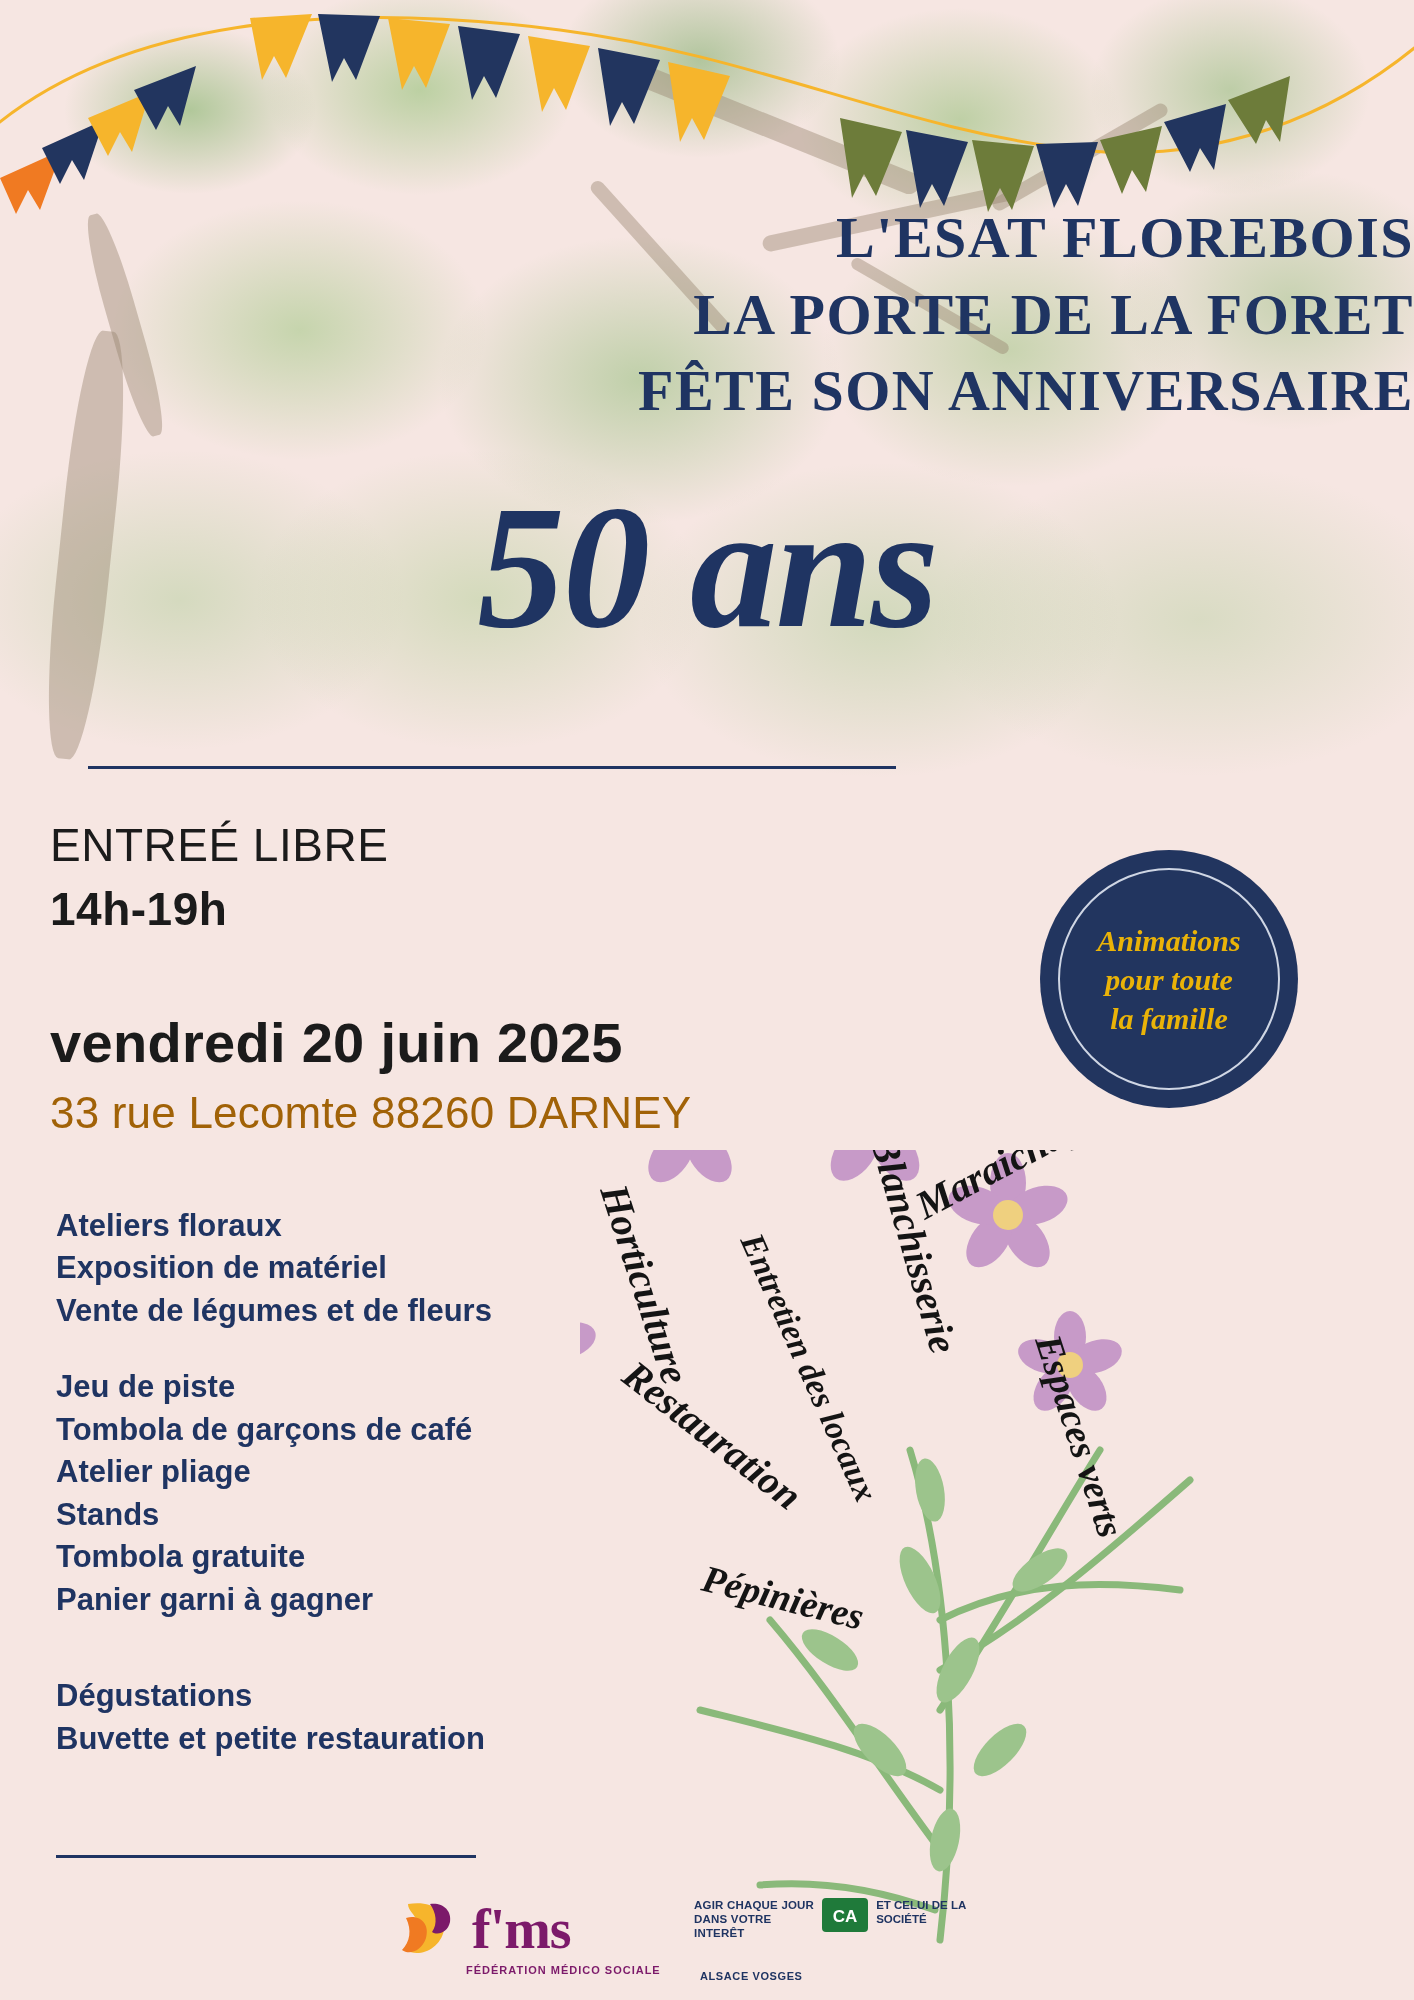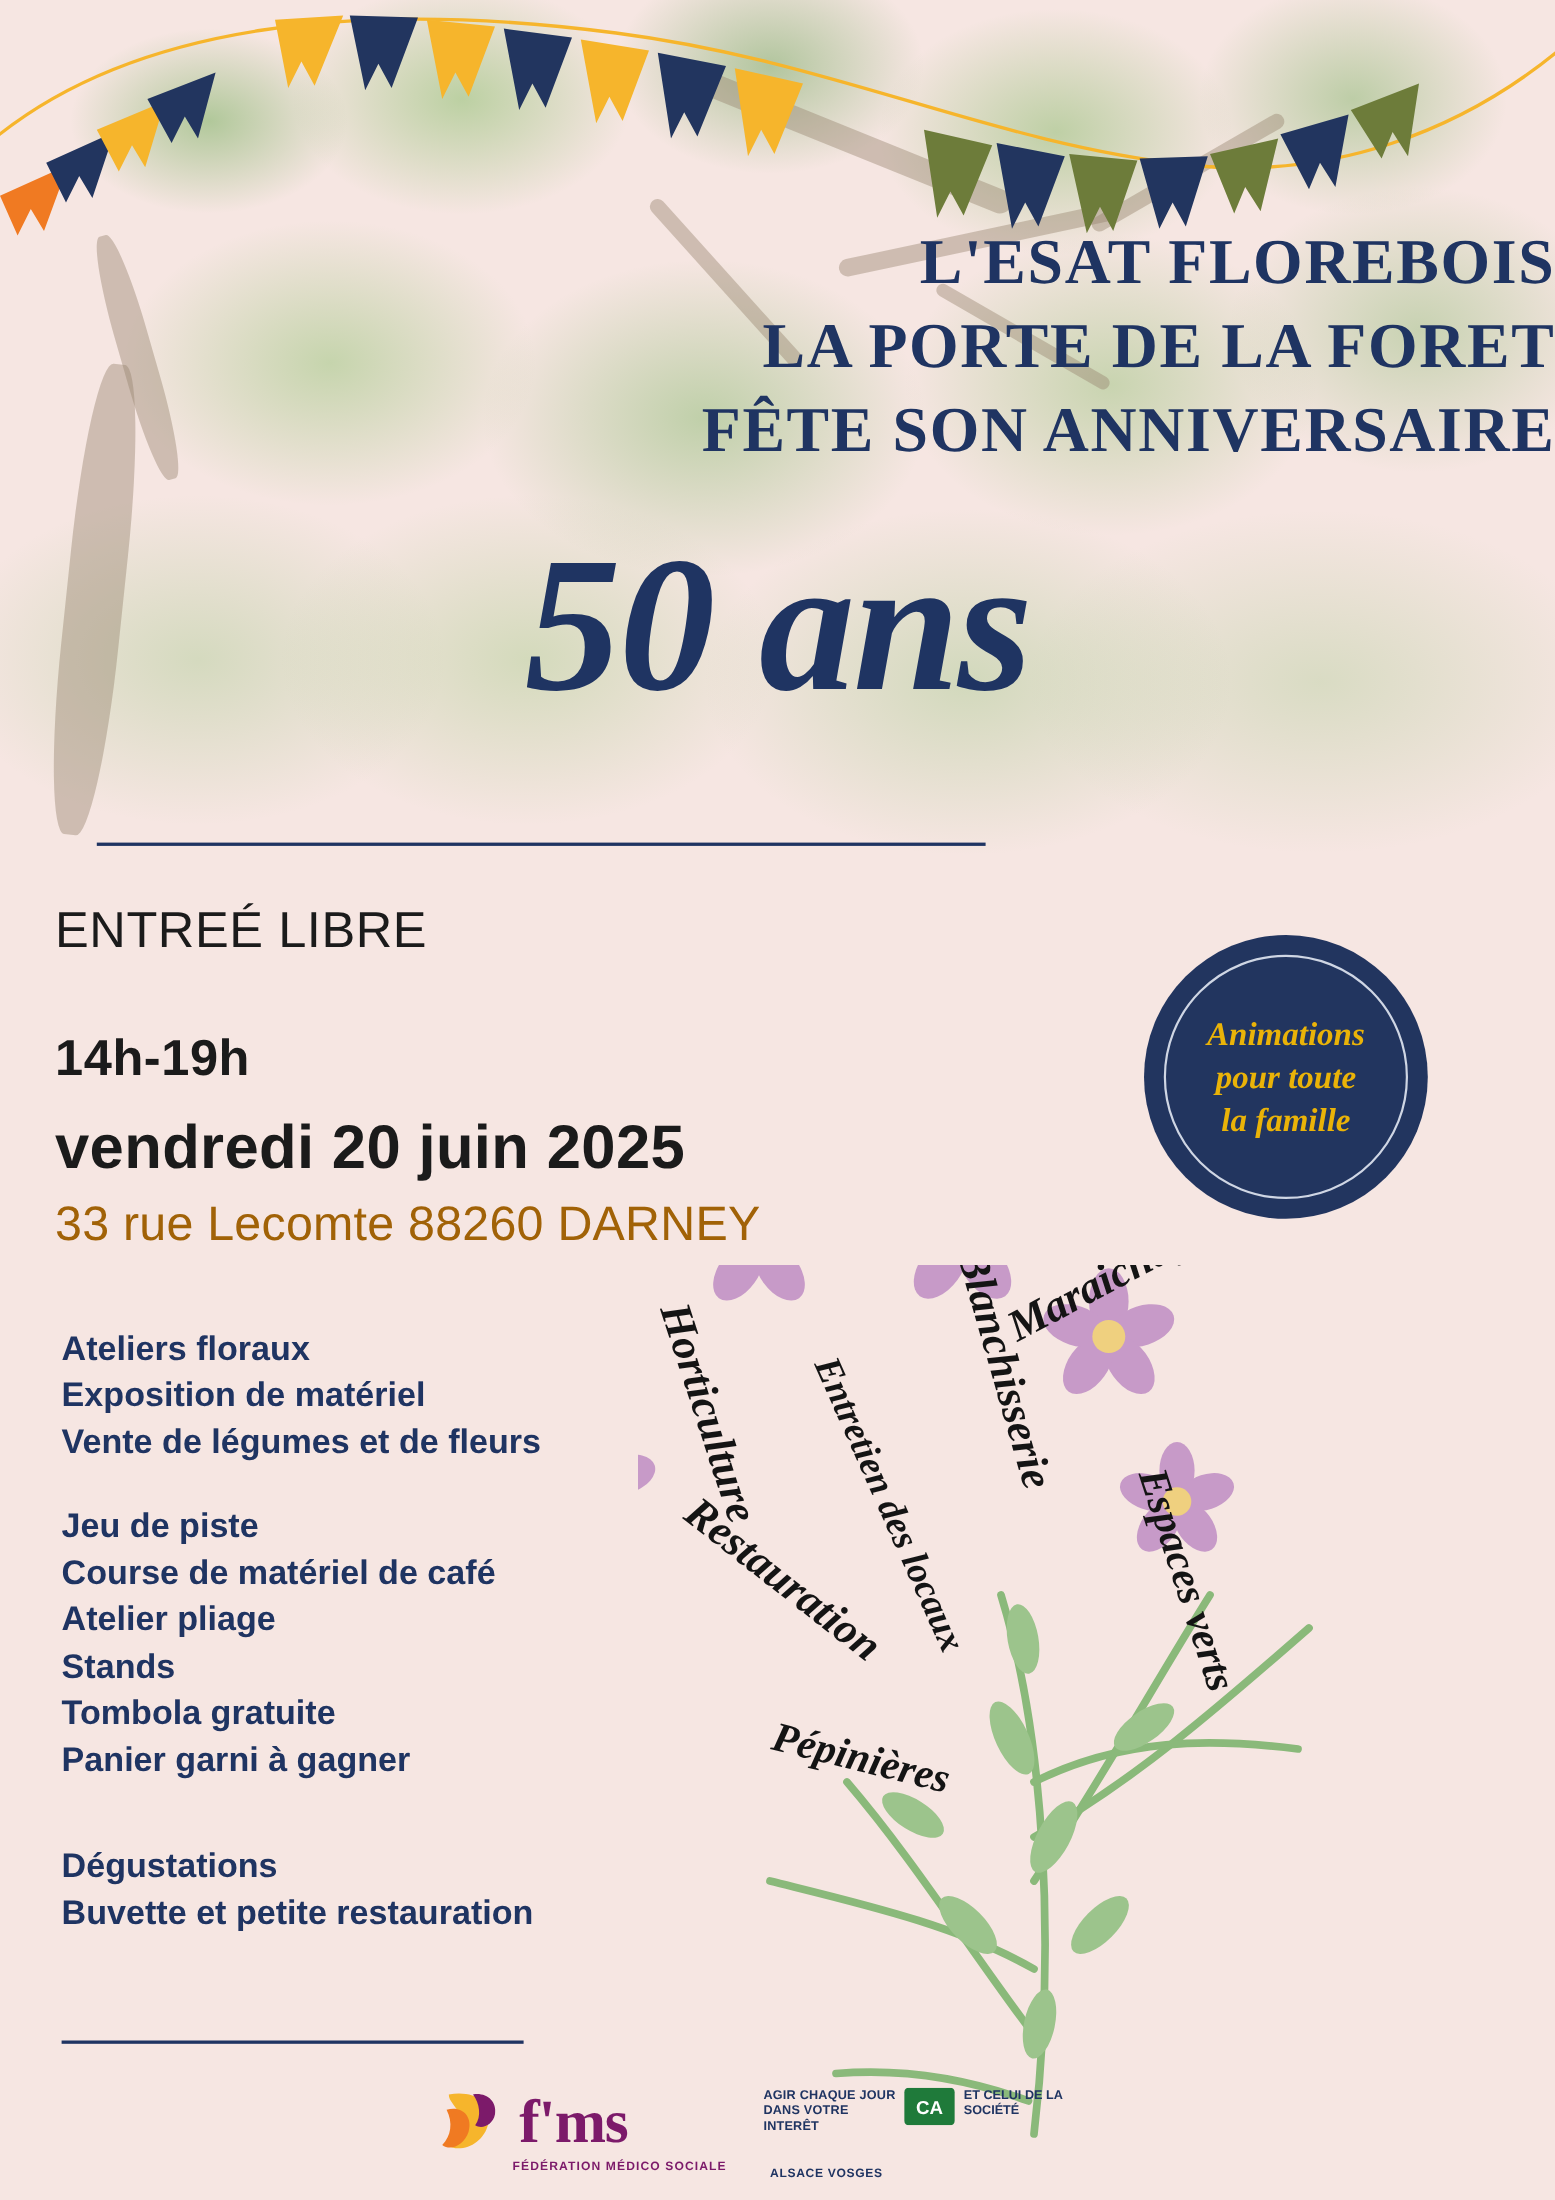--- a/index.html
+++ b/index.html
@@ -95,21 +95,21 @@
   
   .entree {
     position: absolute;
     left: 50px; top: 818px;
     font-size: 46px;
     color: #1b1b1b;
     letter-spacing: 0.5px;
   }
   .hours {
     position: absolute;
-    left: 50px; top: 934px;
+    left: 50px; top: 882px;
     font-size: 46px;
     font-weight: bold;
     color: #1b1b1b;
     letter-spacing: 0.5px;
   }
   .date {
     position: absolute;
     left: 50px; top: 1010px;
     font-size: 56px;
     font-weight: bold;
@@ -300,21 +300,21 @@
   </div>
 
   <div class="activities">
     <div class="act-group">
       <div>Ateliers floraux</div>
       <div>Exposition de matériel</div>
       <div>Vente de légumes et de fleurs</div>
     </div>
     <div class="act-group">
       <div>Jeu de piste</div>
-      <div>Course de matériel de café</div>
+      <div>Tombola de garçons de café</div>
       <div>Atelier pliage</div>
       <div>Stands</div>
       <div>Tombola gratuite</div>
       <div>Panier garni à gagner</div>
     </div>
     <div class="act-group group-3">
       <div>Dégustations</div>
       <div>Buvette et petite restauration</div>
     </div>
   </div>

